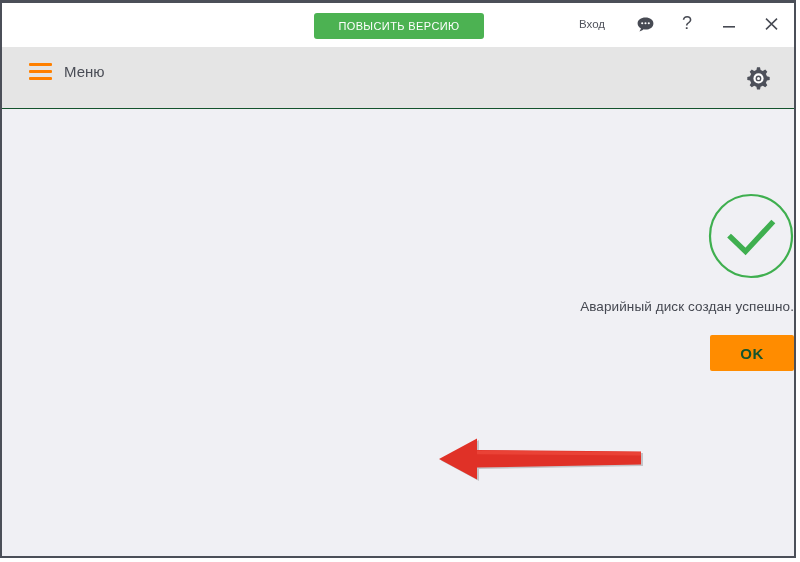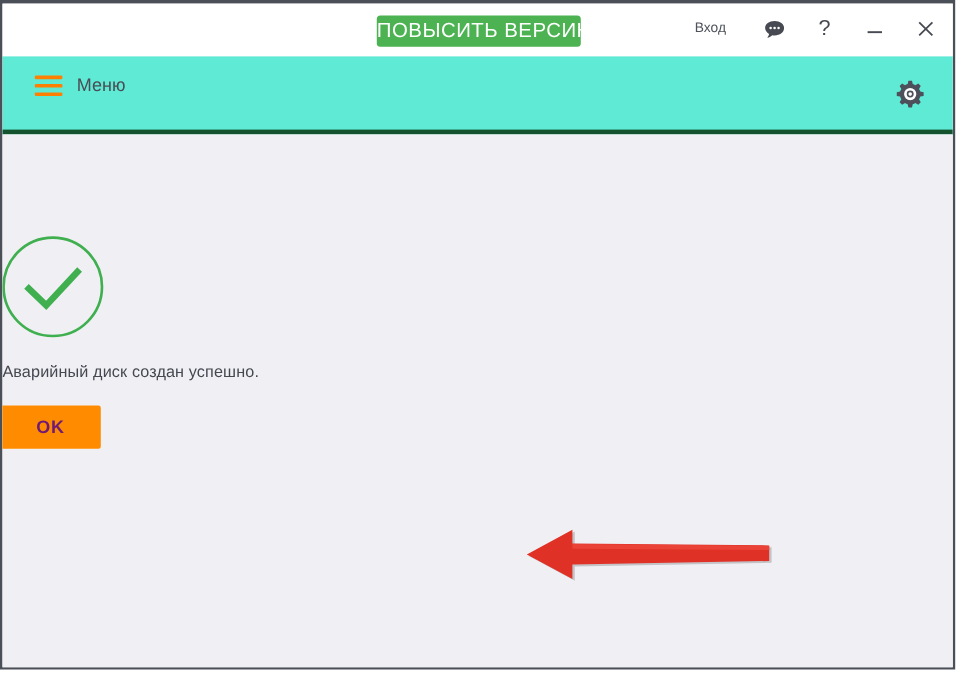--- a/index.html
+++ b/index.html
@@ -64,21 +64,21 @@
     position: absolute;
     left: 312px;
     top: 10px;
     width: 170px;
     height: 26px;
     border: none;
     border-radius: 3px;
     background: #4cb252;
     color: #ffffff;
     font-family: inherit;
-    font-size: 17px;
+    font-size: 11px;
     letter-spacing: .4px;
     line-height: 26px;
     text-align: center;
     padding: 0;
     cursor: pointer;
     white-space: nowrap;
   }
 
   .titlebar-right {
     position: absolute;
@@ -111,22 +111,22 @@
     font-weight: 400;
     color: #474a53;
     padding-bottom: 2px;
   }
   .tb-icon svg { display: block; }
 
   
   .header {
     position: relative;
     height: 61px;
-    background: #5eead4;
-    border-bottom: 4px solid #14532d;
+    background: #e5e5e5;
+    border-bottom: 1px solid #14532d;
   }
   .menu-block {
     position: absolute;
     left: 27px;
     top: 16px;
     display: flex;
     align-items: center;
     cursor: pointer;
   }
   .hamburger {
@@ -175,42 +175,42 @@
     height: 450px;
     background: #f0f0f4;
   }
   .result-block {
     position: absolute;
     left: 0;
     right: 0;
     top: 84px;
     display: flex;
     flex-direction: column;
-    align-items: flex-start;
+    align-items: flex-end;
   }
   .check-circle {
     width: 86px;
     height: 86px;
     margin-left: -1px;
   }
   .result-text {
     margin-top: 20px;
     font-size: 13.5px;
     color: #454851;
     letter-spacing: .1px;
   }
   .ok-btn {
     margin-top: 21px;
     margin-left: -2px;
     width: 84px;
     height: 36px;
     border: none;
     border-radius: 2px;
     background: #ff8c00;
-    color: #701a75;
+    color: #14532d;
     font-family: inherit;
     font-size: 15px;
     font-weight: bold;
     letter-spacing: .6px;
     cursor: pointer;
     padding: 0;
   }
 
   
   .arrow-annotation {

